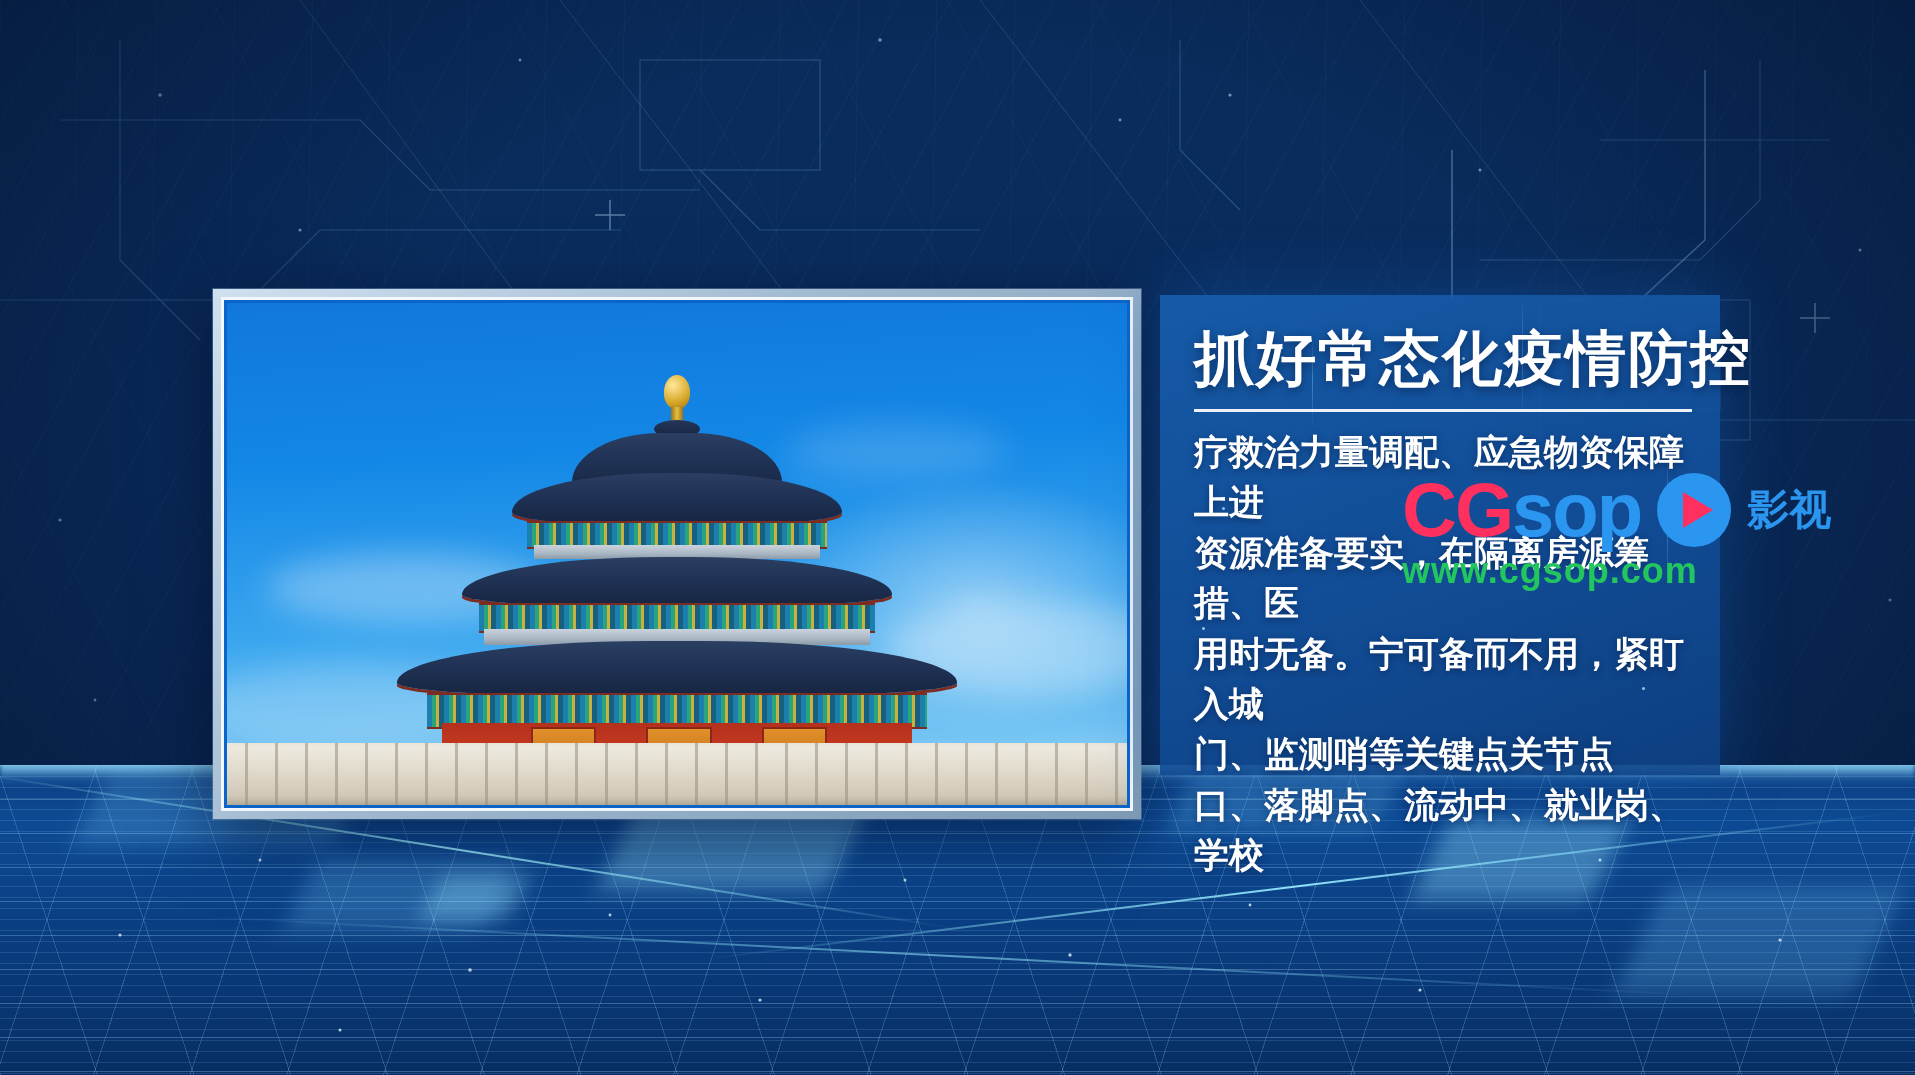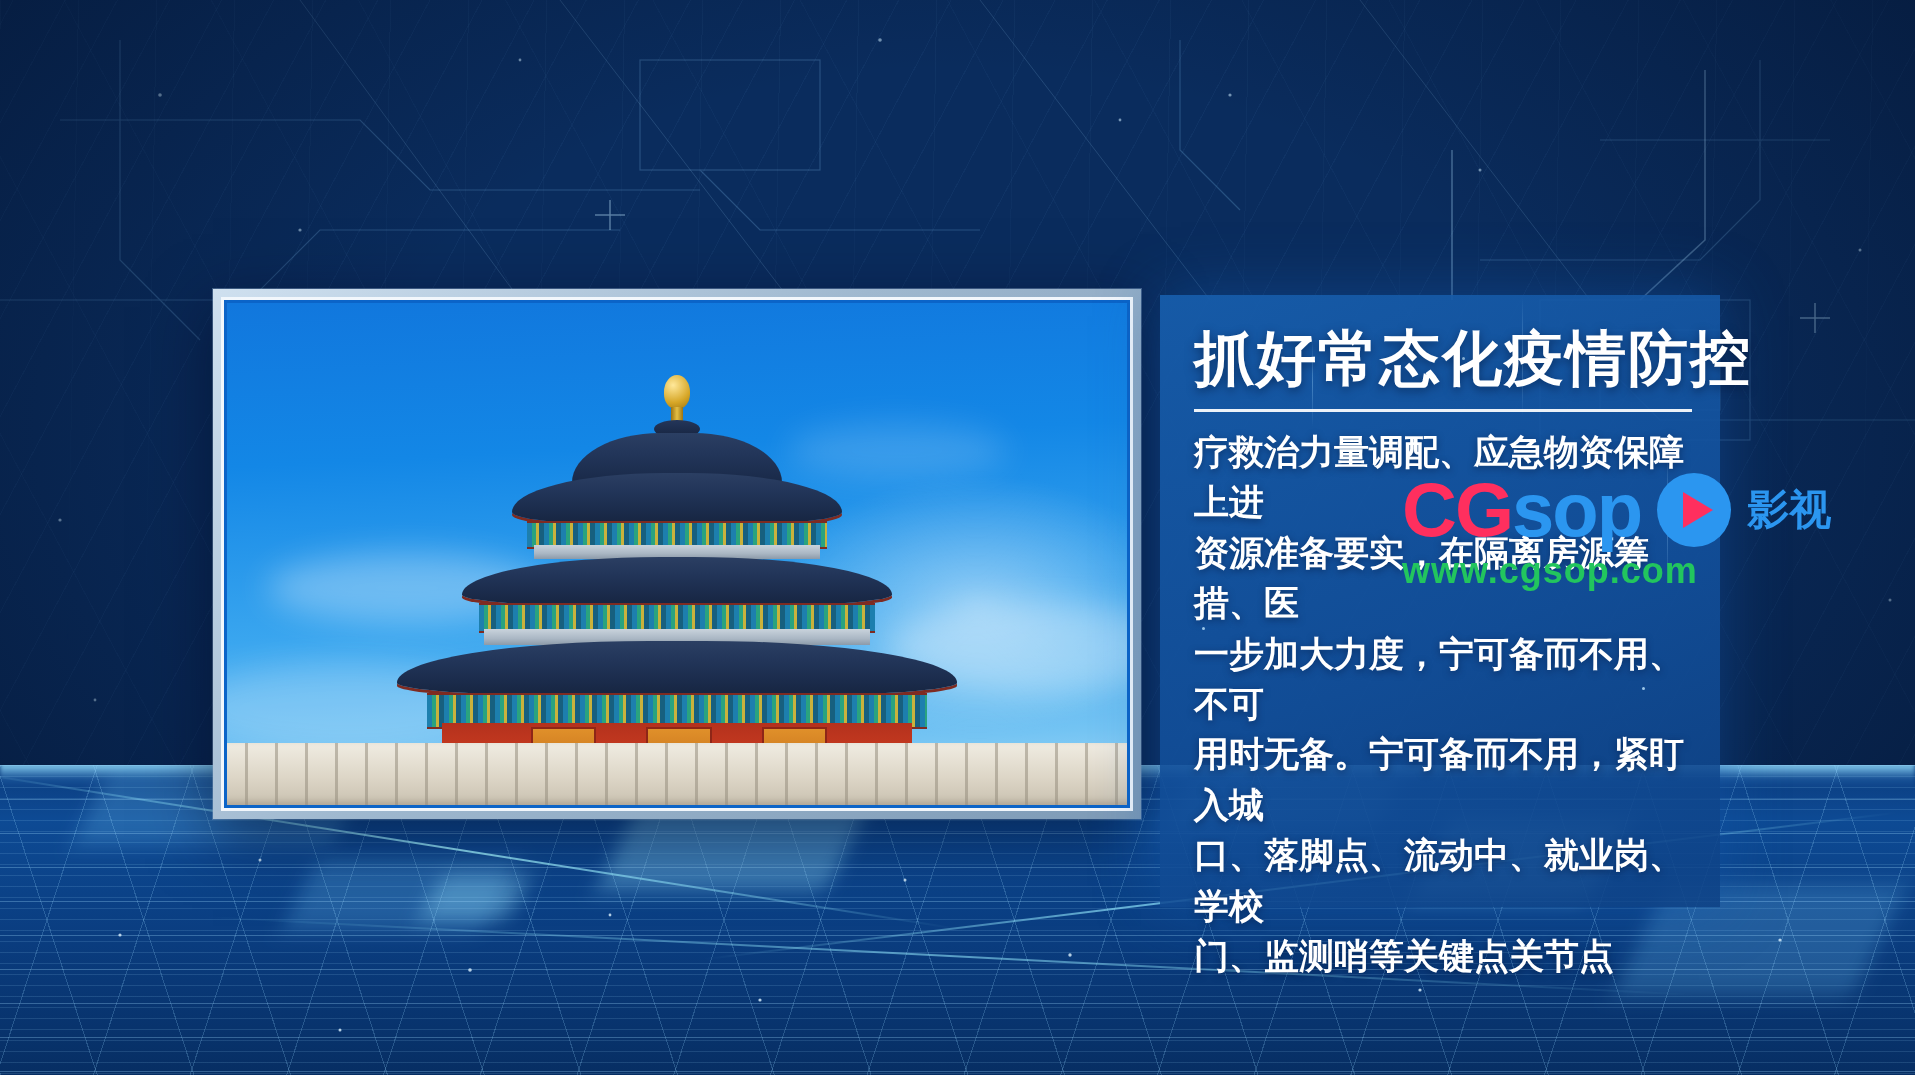--- a/index.html
+++ b/index.html
@@ -141,21 +141,21 @@
       rgba(255,255,255,.0) 0px, rgba(255,255,255,.0) 12px,
       rgba(150,142,126,.55) 12px, rgba(150,142,126,.55) 15px,
       rgba(255,255,255,.0) 15px, rgba(255,255,255,.0) 30px);}
   .stairs{position:absolute;left:50%;transform:translateX(-50%);
     background:repeating-linear-gradient(180deg,#b9b2a4 0px,#b9b2a4 4px,#8e887b 4px,#8e887b 7px);
     box-shadow:0 0 0 4px #ded7c8;}
   .person{position:absolute;background:#1d3f86;border-radius:2px;}
 
   
   .panel{
-    position:absolute;left:1160px;top:295px;width:560px;height:612px;
+    position:absolute;left:1160px;top:295px;width:560px;height:480px;
     background:linear-gradient(160deg,rgba(23,94,173,.92) 0%,rgba(18,80,156,.90) 55%,rgba(14,66,134,.88) 100%);
     box-shadow:0 0 60px rgba(20,90,175,.45);
   }
   .panel .tw{position:absolute;left:2px;top:2px;right:2px;bottom:2px;overflow:hidden;}
   .pdot{position:absolute;width:3px;height:3px;border-radius:50%;background:rgba(190,230,255,.8);}
   .pstreak{position:absolute;width:1px;background:linear-gradient(180deg,rgba(160,215,255,0),rgba(160,215,255,.35),rgba(160,215,255,0));}
 
   .title{
     position:absolute;left:0;top:0;width:100%;
     color:#ffffff;font-size:60px;font-weight:bold;letter-spacing:2px;
@@ -353,24 +353,23 @@
     </div>
 
     <div style="position:absolute;left:34px;top:24px;right:28px;">
       <div class="title" style="position:static;">抓好常态化疫情防控</div>
       <div class="title-rule"></div>
     </div>
 
     <div class="body" style="position:absolute;left:34px;top:132px;right:18px;">
       <div>疗救治力量调配、应急物资保障上进</div>
       <div>资源准备要实，在隔离房源筹措、医</div>
-      <div>一步加大力度，宁可备而不用、不可</div>
       <div>用时无备。宁可备而不用，紧盯入城</div>
+      <div>门、监测哨等关键点关节点</div>
       <div>口、落脚点、流动中、就业岗、学校</div>
-      <div>门、监测哨等关键点关节点</div>
     </div>
   </div>
 
   <div class="wm" id="wm-logo">
     <div style="display:flex;align-items:center;gap:16px;">
       <div class="wm-main"><span class="wm-cg">CG</span><span class="wm-sop">sop</span></div>
       <div class="playbtn">
         <div class="playtri"></div>
       </div>
       <div class="wm-cn">影视</div>

